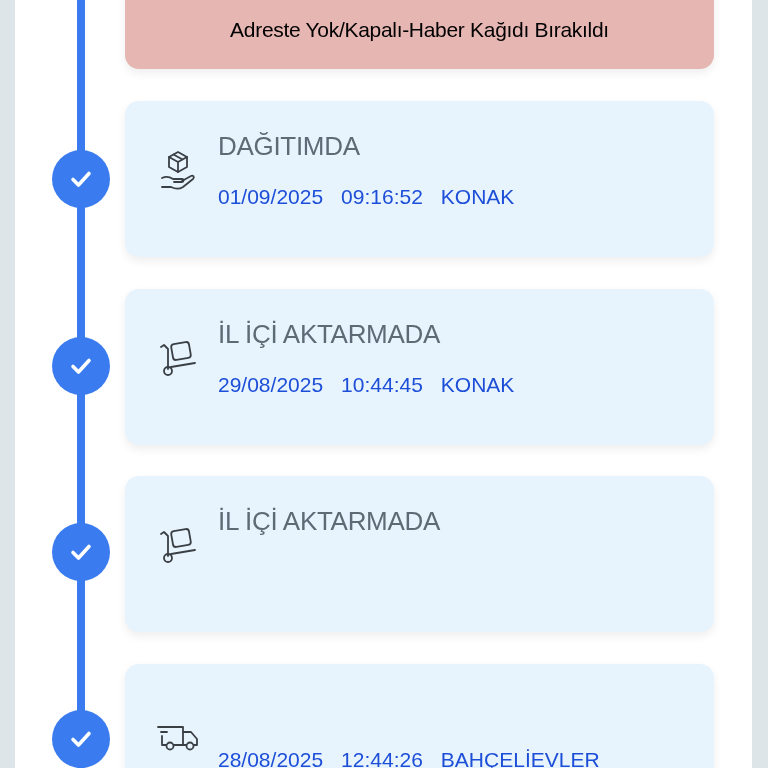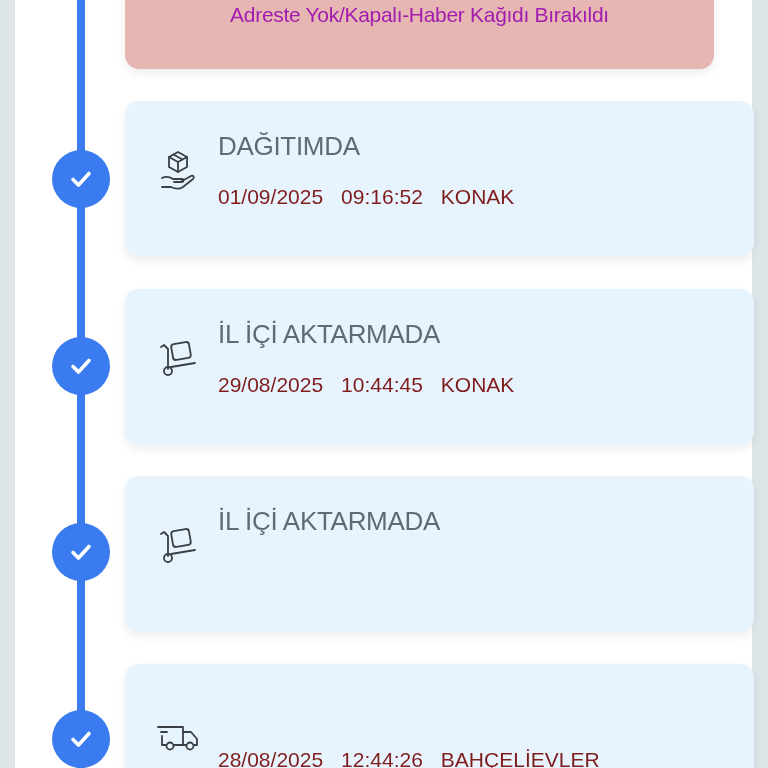--- a/index.html
+++ b/index.html
@@ -19,36 +19,36 @@
   .card {
     position:absolute; left:125px; width:589px;
     border-radius:14px;
     box-shadow:0 4px 10px rgba(0,0,0,0.07);
   }
   .card.alert {
     top:-20px; height:89px; background:#e5b6b2;
     display:flex; align-items:flex-end; justify-content:center;
   }
   .alert-text {
-    font-size:21px; color:#a21caf; margin-bottom:42px; letter-spacing:-0.3px;
+    font-size:21px; color:#000000; margin-bottom:27px; letter-spacing:-0.3px;
   }
-  .card.event { background:#e7f4fe; height:156px;padding-left:40px; }
+  .card.event { background:#e7f4fe; height:156px; }
   .dot {
     position:absolute; left:52px; width:58px; height:58px; border-radius:50%;
     background:#3a7bef; display:flex; align-items:center; justify-content:center;
   }
   .dot svg { width:30px; height:30px; }
   .ev-icon { position:absolute; left:33px; width:40px; height:46px; }
   .ev-title {
     position:absolute; left:93px; top:30px;
     font-size:26px; color:#5d6b75; letter-spacing:-0.3px;
   }
   .ev-meta {
     position:absolute; left:93px; top:84px;
-    font-size:21px; color:#7f1d1d; white-space:pre;
+    font-size:21px; color:#1d4ed8; white-space:pre;
   }
   .ev-meta span { margin-right:18px; }
 </style>
 </head>
 <body>
 
 <div class="panel"></div>
 <div class="timeline-line"></div>
 
 <div class="card alert">

